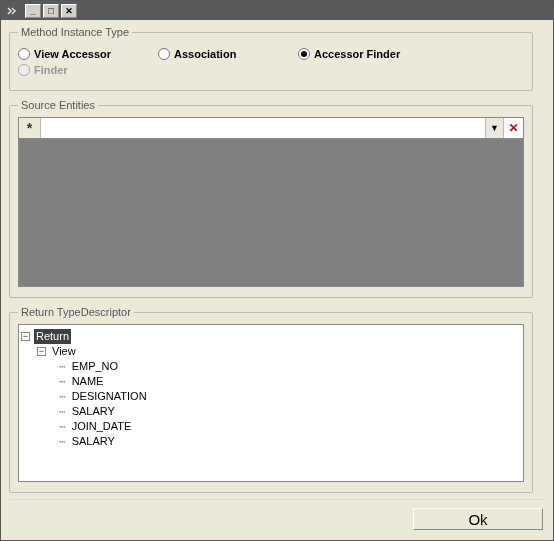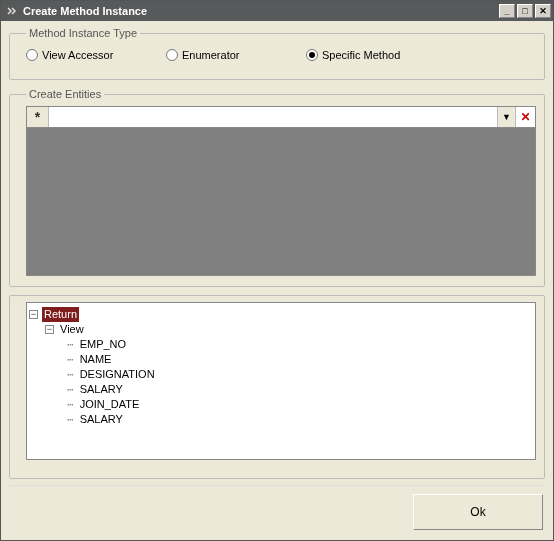--- a/index.html
+++ b/index.html
@@ -48,33 +48,34 @@
     cursor: default;
   }
   .content {
     flex:1;
     padding: 4px 8px 8px 8px;
     display:flex;flex-direction:column;
   }
   fieldset.groupbox {
     border: 1px solid #bbb;
     border-radius: 2px;
-    margin: 2px 0 6px 0;
-    padding: 6px 8px 10px 16px;
+    margin: 2px 12px 6px 0;
+    padding: 6px 8px 10px 8px;
     background: #ece9d8;
   }
   fieldset.groupbox > legend {
     color: #555;
     font-size: 11px;
     padding: 0 3px;
   }
   .radio-row {
     display:flex;
     gap: 0;
     margin: 4px 0;
+    font-weight: bold;
   }
   .radio-item {
     display:flex; align-items:center; gap:4px;
     width: 140px;
     color:#000;
   }
   .radio-item.disabled { color:#999; }
   .radio-circle {
     width:12px;height:12px;border:1px solid #777;border-radius:50%;
     background:#fff; display:flex;align-items:center;justify-content:center;
@@ -117,99 +118,103 @@
   }
   .tree-node { display:flex;align-items:center;gap:2px;line-height:15px; }
   .tree-toggle {
     width:9px;height:9px;border:1px solid #888;background:#fff;
     display:flex;align-items:center;justify-content:center;
     font-size:9px;line-height:9px;color:#333;
     margin-right:2px;
     flex-shrink: 0;
   }
   .tree-label { padding:0 2px; }
-  .tree-label.selected { background:#7f1d1d; color:#fff; }
+  .tree-label.selected { background:#404040; color:#fff; }
   .indent1 { padding-left: 16px; }
   .indent2 { padding-left: 38px; }
   .btnbar {
     display:flex; justify-content:flex-end; gap:8px;
     padding: 8px 2px 2px 2px;
     border-top: 1px solid #ddd;
   }
   .dlg-btn {
-    width:130px; height:36px;
+    width:130px; height:22px;
     background:#ece9d8;
     border:1px solid #888;
     border-top-color:#fff;border-left-color:#fff;
     display:flex;align-items:center;justify-content:center;
-    font-size:12px;
+    font-size:15px;
   }
   .dotline { color:#888; margin-right:3px; letter-spacing:-1px; font-family:monospace; }
 </style>
 </head>
 <body>
 
 <div class="window">
 
   <div class="titlebar">
     <span class="titlebar-icon">
       <svg width="12" height="12" viewBox="0 0 12 12">
           <path d="M2 9 L5 6 L2 3 M6 3 L9 6 L6 9" stroke="#ddd" stroke-width="1.5" fill="none"></path>
         </svg>
     </span>
-    <span class="title-text">Create Method Instance</span>
     <div class="win-btns">
       <div class="win-btn">_</div>
       <div class="win-btn">□</div>
       <div class="win-btn">✕</div>
     </div>
   </div>
 
   <div class="content">
 
     <fieldset class="groupbox">
       <legend>Method Instance Type</legend>
       <div class="radio-row">
         <div class="radio-item">
           <span class="radio-circle"></span>
           <span>View Accessor</span>
         </div>
         <div class="radio-item">
           <span class="radio-circle"></span>
-          <span>Enumerator</span>
+          <span>Association</span>
         </div>
         <div class="radio-item">
           <span class="radio-circle">
               <span class="radio-dot"></span>
             </span>
-          <span>Specific Method</span>
+          <span>Accessor Finder</span>
         </div>
       </div>
       <div class="radio-row">
+        <div class="radio-item disabled">
+          <span class="radio-circle"></span>
+          <span>Finder</span>
+        </div>
       </div>
     </fieldset>
 
     <fieldset class="groupbox" style="flex:0 0 auto;">
-      <legend>Create Entities</legend>
+      <legend>Source Entities</legend>
       <div class="source-area">
         <div class="source-toolbar">
           <div class="source-rowhead">*</div>
           <div class="source-input"></div>
           <div class="source-dropbtn">
               <span>▼</span>
             </div>
           <div class="source-delbtn">
               <span>✕</span>
             </div>
         </div>
         <div class="source-body"></div>
       </div>
     </fieldset>
 
     <fieldset class="groupbox" style="flex:1;">
+      <legend>Return TypeDescriptor</legend>
       <div class="tree-box">
         <div class="tree-node">
           <span class="tree-toggle">−</span>
           <span class="tree-label selected">Return</span>
         </div>
         <div class="tree-node indent1">
           <span class="tree-toggle">−</span>
           <span class="tree-label">View</span>
         </div>
         <div id="fields-container">

